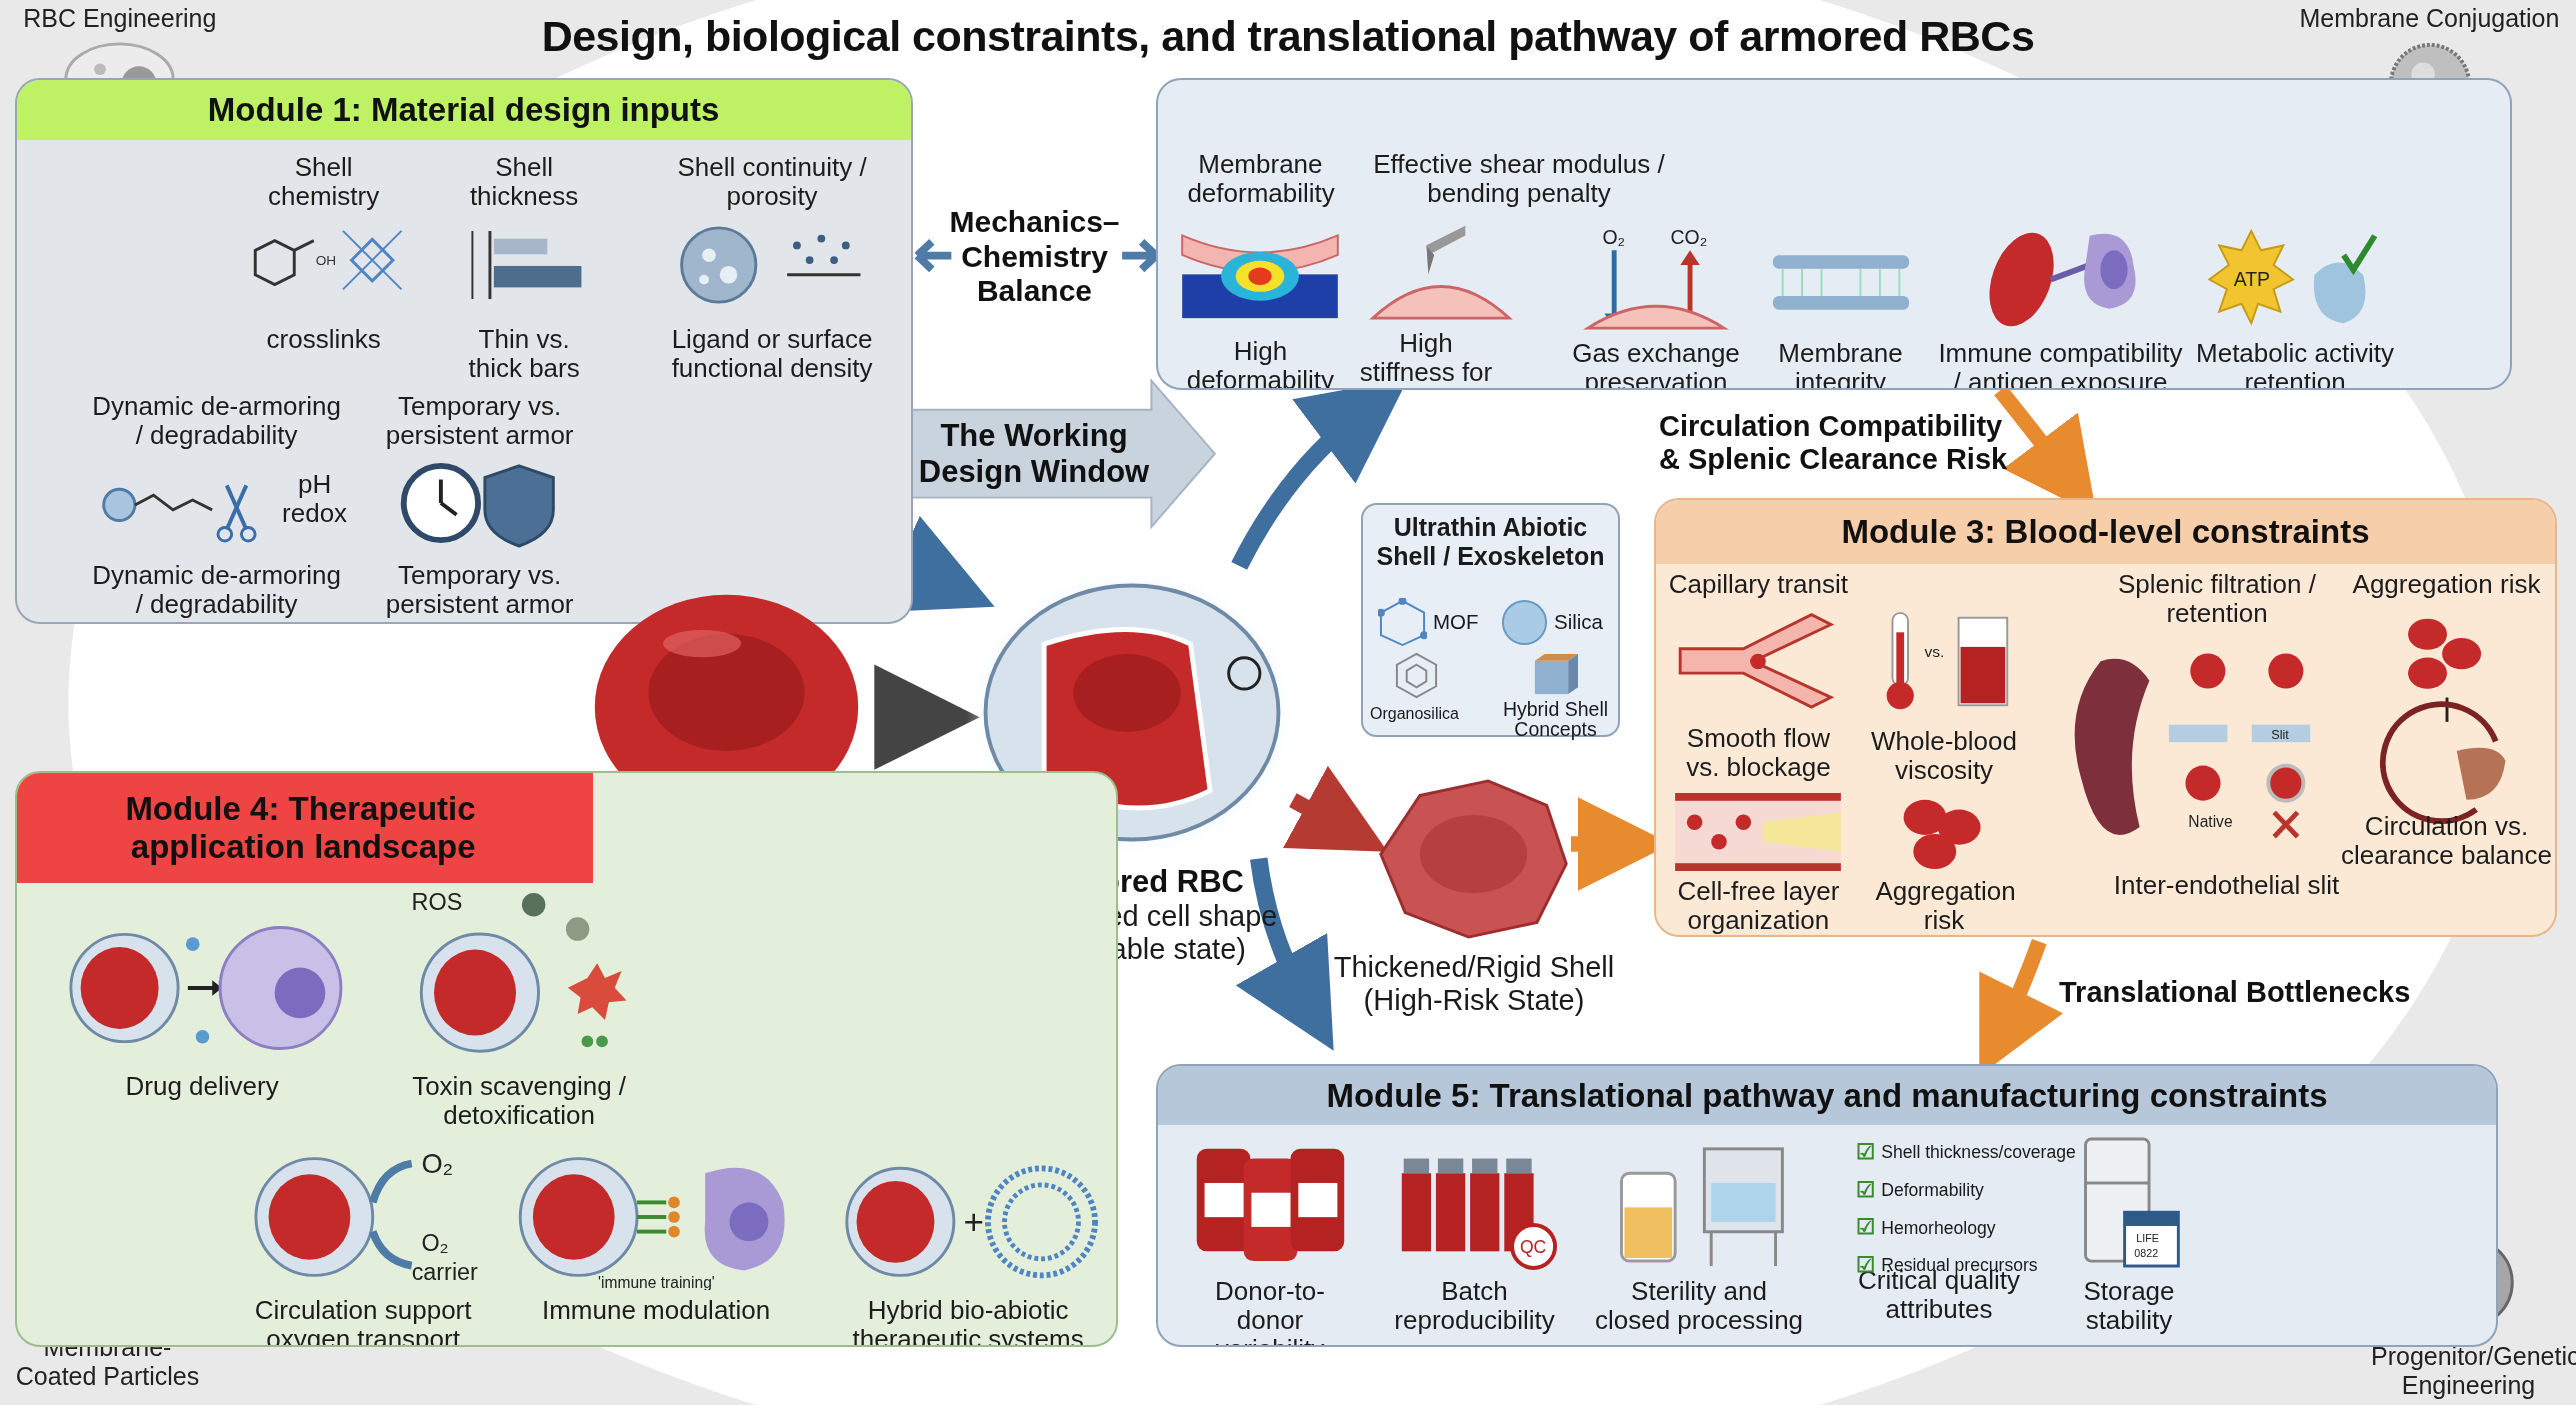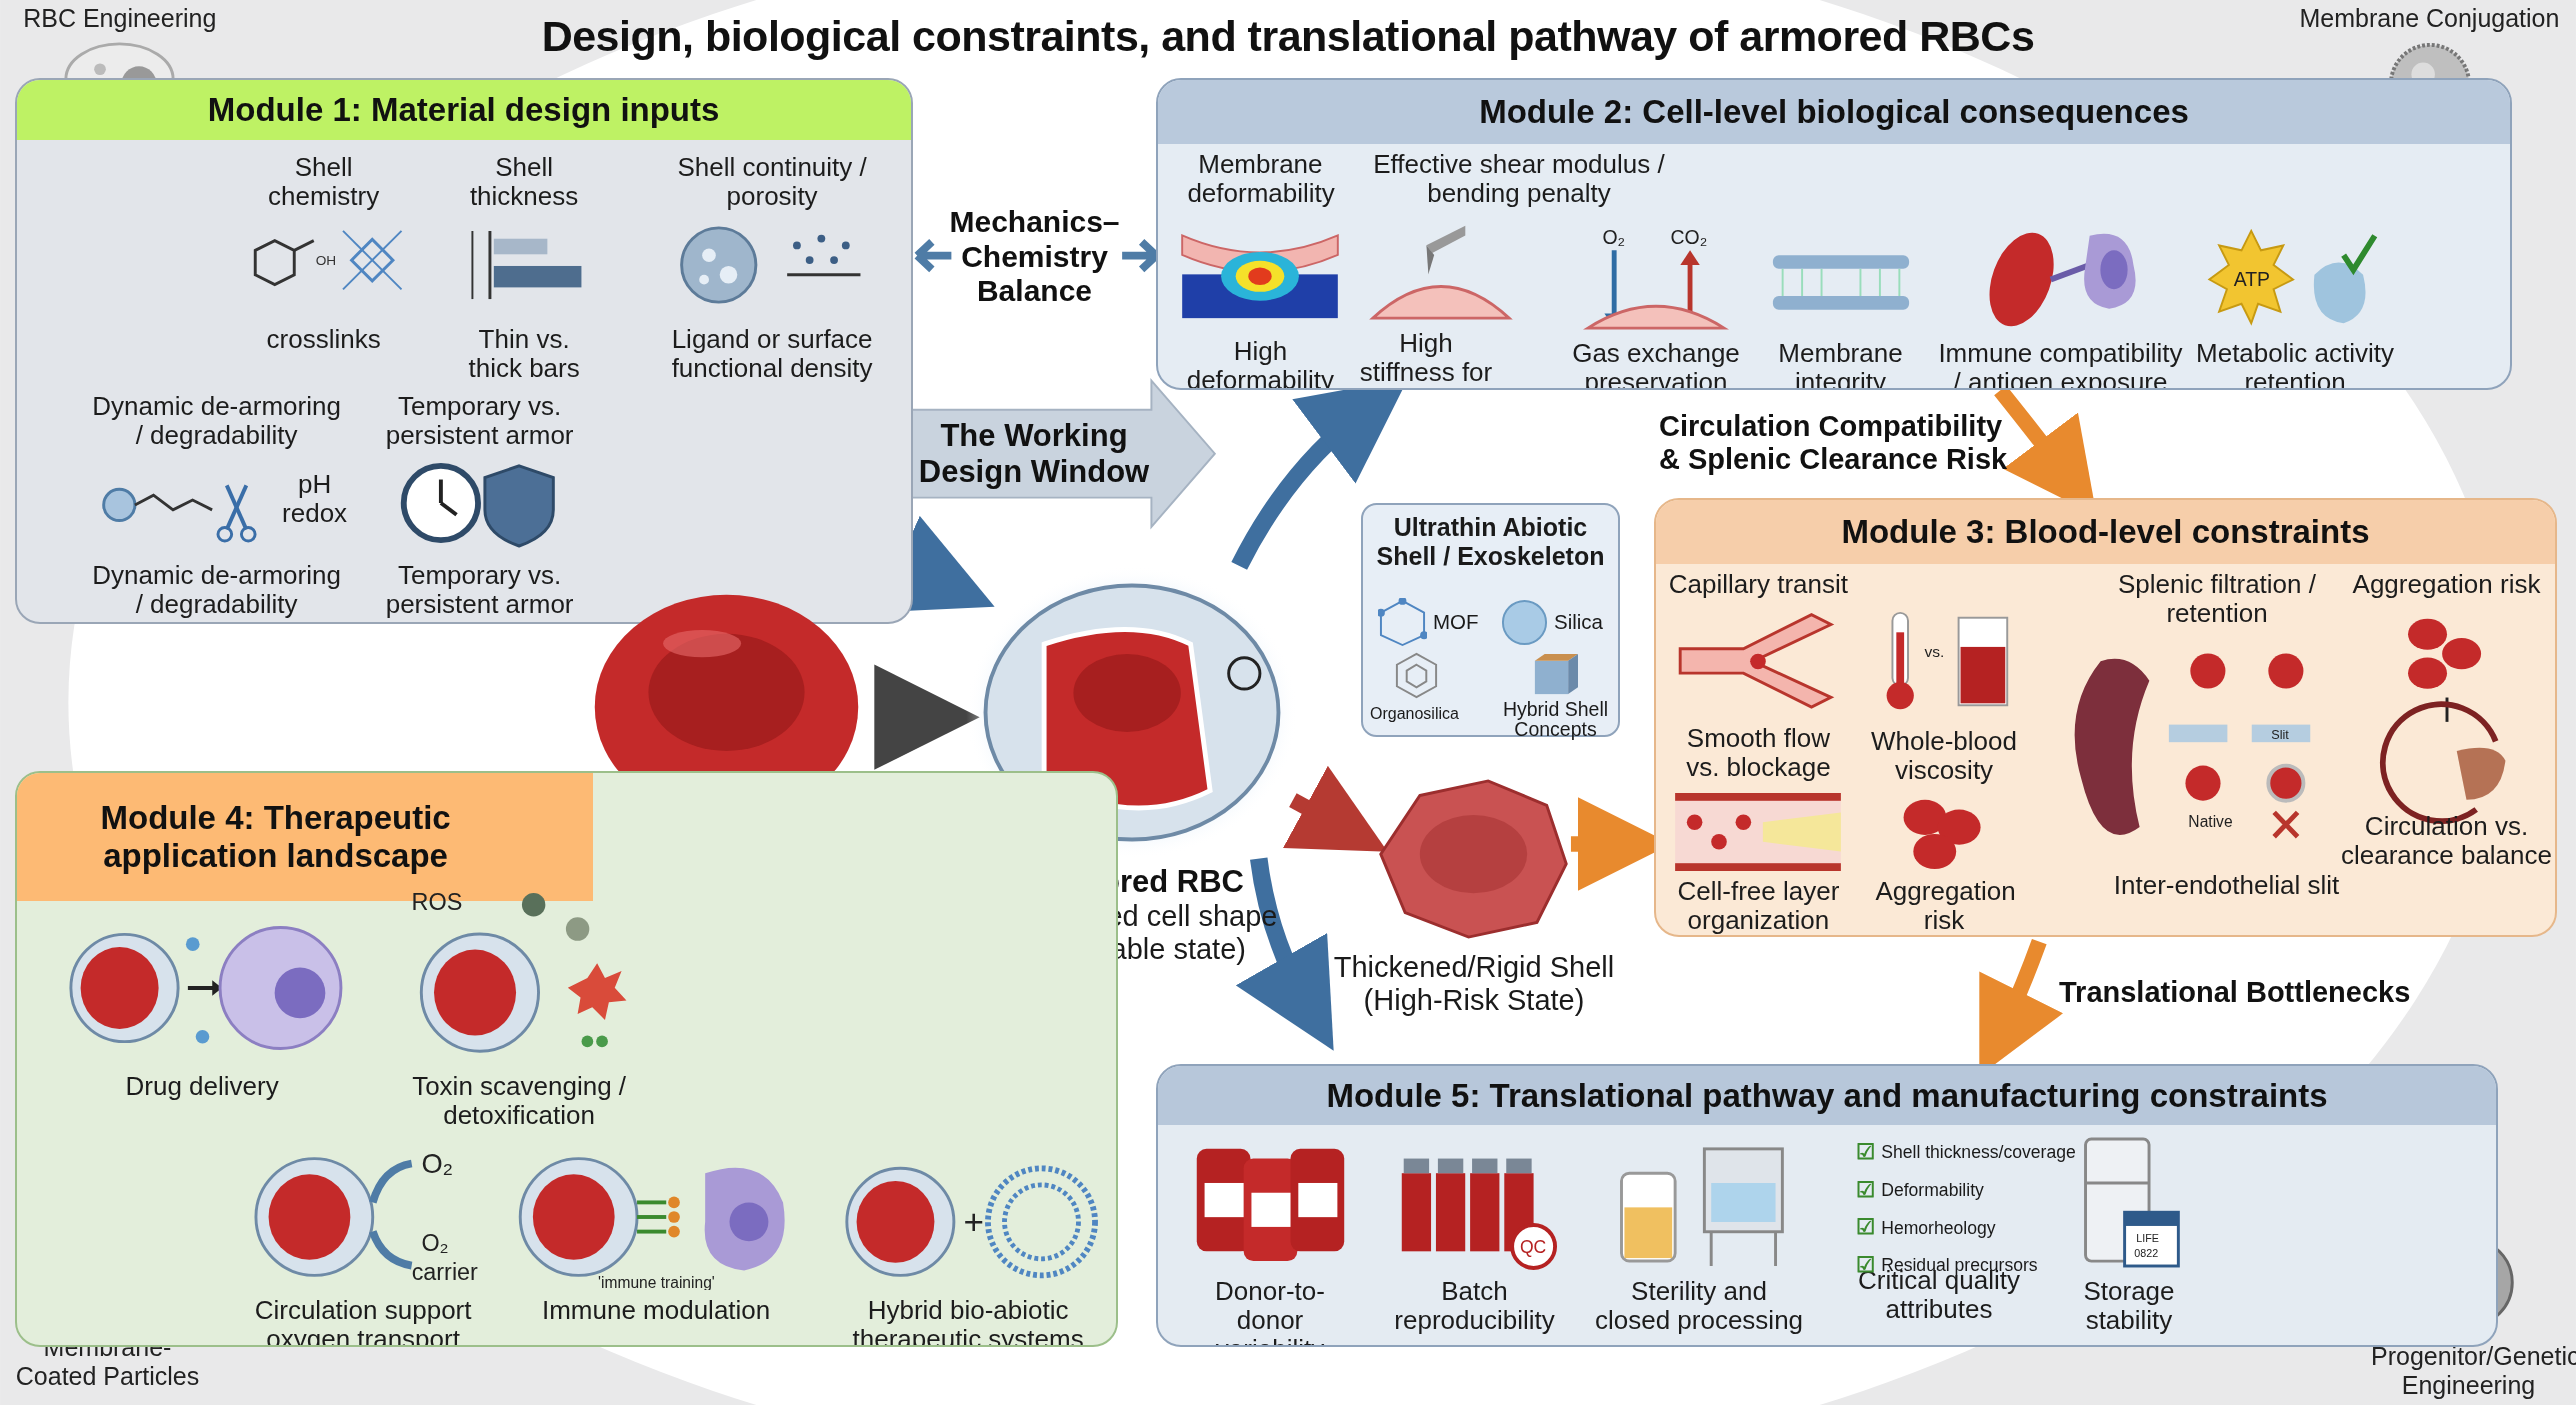--- a/index.html
+++ b/index.html
@@ -11,21 +11,21 @@
   .corner-label { position: absolute; font-size: 25px; color: #222; text-align: center; line-height: 1.15; }
   .module { position: absolute; border-radius: 25px; overflow: hidden; border: 2px solid; }
   .mod-head { position: absolute; left: 0; right: 0; top: 0; font-weight: bold; font-size: 33px; text-align: center; color: #111; display: flex; align-items: center; justify-content: center; }
   .m1 { left: 14.6px; top: 78px; width: 898px; height: 546px; background: #e2e5ea; border-color: #9aa6b6; }
   .m1 .mod-head { height: 60px; background: #bef264; }
   .m2 { left: 1156px; top: 78px; width: 1356px; height: 312px; background: #e5ecf3; border-color: #8fa3bb; }
   .m2 .mod-head { height: 64px; background: #b9c9dc; }
   .m3 { left: 1654px; top: 498px; width: 903px; height: 439px; background: #fbe9d6; border-color: #e6b78a; }
   .m3 .mod-head { height: 64px; background: #f6ceaa; }
   .m4 { left: 14.6px; top: 771px; width: 1103px; height: 576px; background: #e3eedb; border-color: #9cbf8a; }
-  .m4 .mod-head { height: 128px; width: 576px; right: auto; background: #fdba74; justify-content: flex-start; padding-left: 59px; text-align: center; line-height: 1.15; }
+  .m4 .mod-head { height: 110px; width: 576px; right: auto; background: #ef4444; justify-content: flex-start; padding-left: 59px; text-align: right; line-height: 1.15; }
   .m5 { left: 1156px; top: 1064px; width: 1342px; height: 283px; background: #e4ebf2; border-color: #8fa3bb; }
   .m5 .mod-head { height: 59px; background: #b7c7da; }
   .item { position: absolute; text-align: center; font-size: 26px; line-height: 1.12; color: #1c1c1c; }
   .item .lbl { display: block; }
   .bold-label { position: absolute; font-weight: bold; font-size: 31px; text-align: center; line-height: 1.15; color: #111; }
   .plain-label { position: absolute; font-size: 29px; text-align: center; line-height: 1.15; color: #1a1a1a; }
   .check-list { position: absolute; font-size: 17.6px; line-height: 1.75; }
   .check-list .row { display: flex; align-items: center; gap: 5.9px; }
   .check { color: #3a8a2e; font-weight: bold; font-size: 21.5px; }
   .shell-box { position: absolute; left: 1361px; top: 503px; width: 259px; height: 234px; background: #e7eef6; border: 2px solid #8fa3bb; border-radius: 15.6px; }
@@ -172,21 +172,20 @@
       <path d="M130,10 L165,22 L165,55 Q165,80 130,92 Q95,80 95,55 L95,22 Z" fill="#4c6f96" stroke="#2e4a68" stroke-width="3"></path>
     </svg>
     <span class="lbl" style="width:195px;margin:0 auto;">Temporary vs. persistent armor</span>
   </div>
 </div>
 
 <div class="bold-label" style="left:937px;top:205px;width:195px;font-size:30px;">Mechanics– Chemistry Balance</div>
 <div class="bold-label" style="left:907px;top:418px;width:254px;">The Working Design Window</div>
 
 <div class="module m2">
-  <div class="mod-head">Module 2: Cell-level biological consequences</div>
   <div class="item" style="left:4.9px;top:70px;width:195px;">
     <span class="lbl" style="width:146px;margin:0 auto;">Membrane deformability</span>
     <svg width="176" height="107" viewBox="0 0 180 110" style="margin:7.8px 0">
       <path d="M10,20 Q90,55 170,20 L170,40 Q90,75 10,40 Z" fill="#f2b5b0" stroke="#c66" stroke-width="2"></path>
       <rect x="10" y="60" width="160" height="45" fill="#1f3fa8"></rect>
       <ellipse cx="90" cy="62" rx="40" ry="25" fill="#2ab4d9"></ellipse>
         <ellipse cx="90" cy="62" rx="25" ry="16" fill="#f5e12a"></ellipse>
         <ellipse cx="90" cy="62" rx="12" ry="9" fill="#e23b1d"></ellipse>
     </svg>
     <span class="lbl">High deformability</span>

